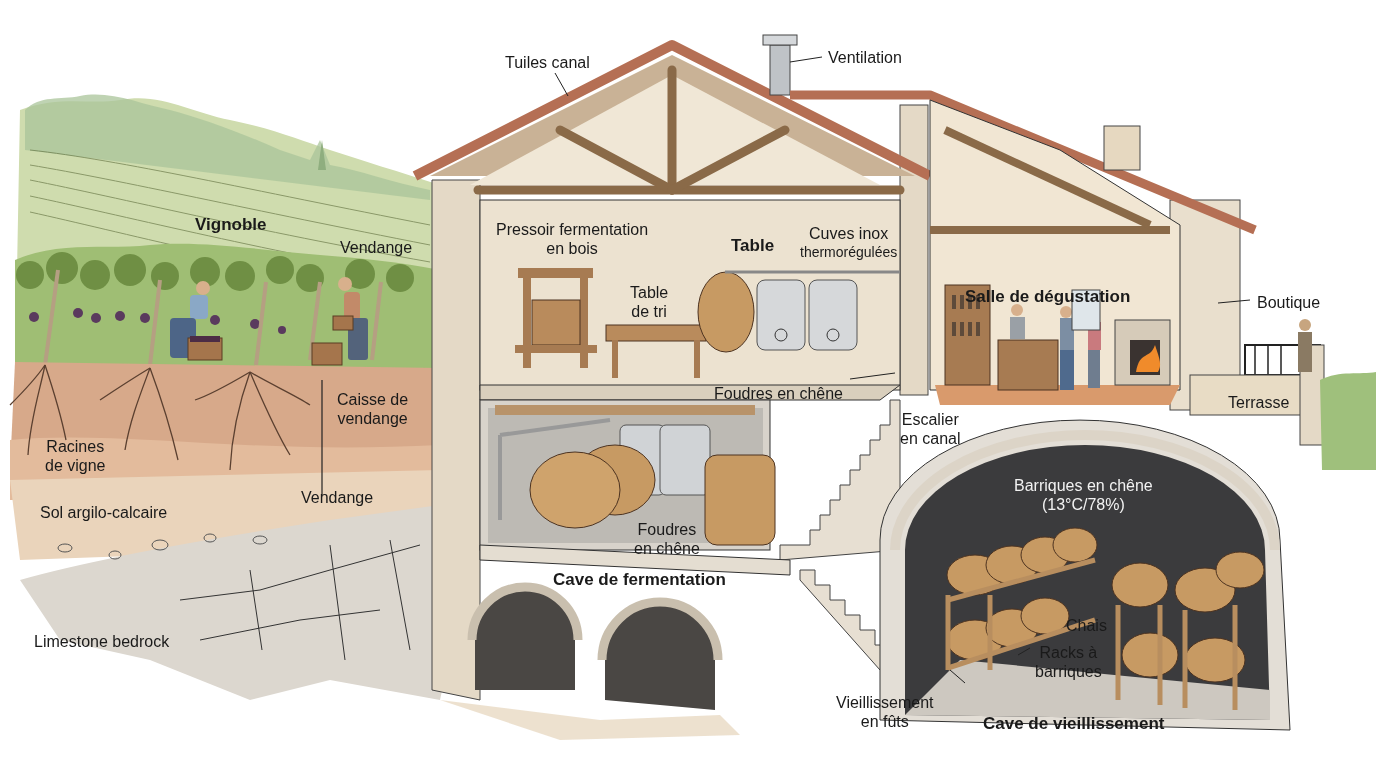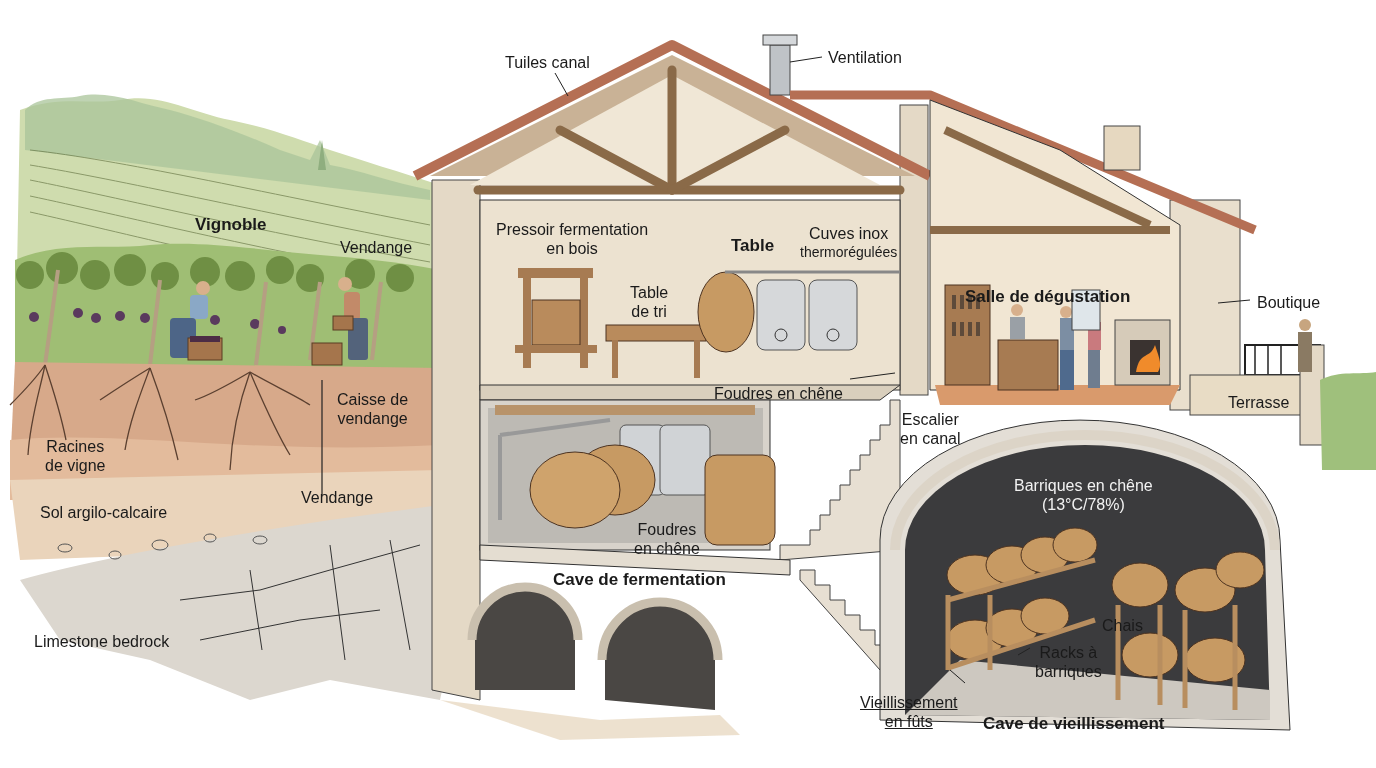--- a/index.html
+++ b/index.html
@@ -329,22 +329,22 @@
 <div class="lbl" style="left:634px;top:520px;">
   <span class="ln">Foudres</span>
   <span class="ln">en chêne</span>
 </div>
 <div class="lbl bold" style="left:553px;top:570px;">Cave de fermentation</div>
 
 <div class="lbl light" style="left:1014px;top:476px;">
   <span class="ln">Barriques en chêne</span>
   <span class="ln">(13°C/78%)</span>
 </div>
-<div class="lbl left" style="left:1066px;top:616px;margin-left:36px;">Chais</div>
+<div class="lbl left" style="left:1066px;top:616px;">Chais</div>
 <div class="lbl" style="left:1035px;top:643px;">
   <span class="ln">Racks à</span>
   <span class="ln">barriques</span>
 </div>
-<div class="lbl" style="left:860px;top:693px;text-decoration:underline;">
+<div class="lbl" style="left:836px;top:693px;">
   <span class="ln">Vieillissement</span>
   <span class="ln">en fûts</span>
 </div>
 <div class="lbl bold" style="left:983px;top:714px;">Cave de vieillissement</div>
 
 </body></html>

